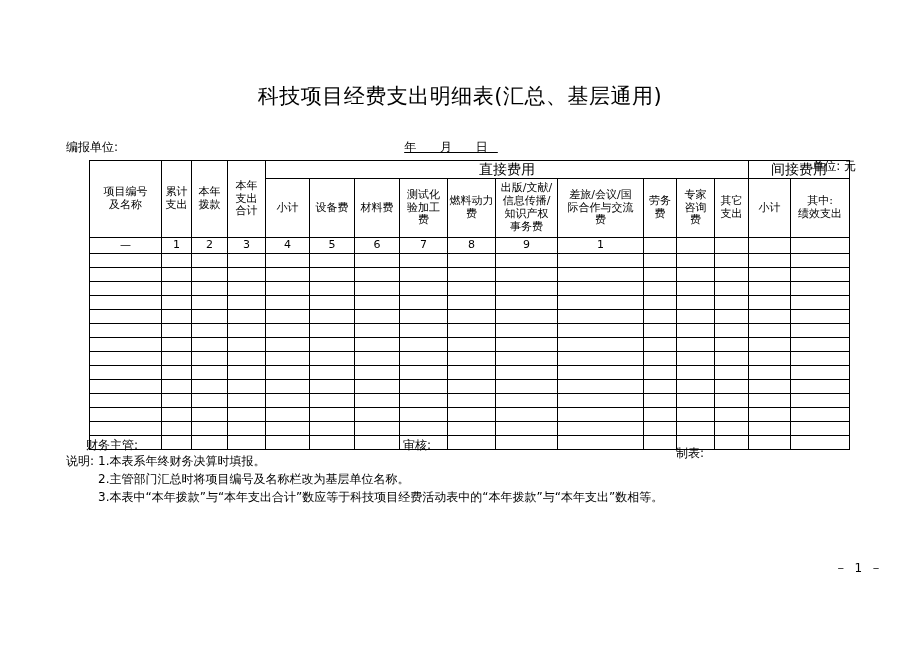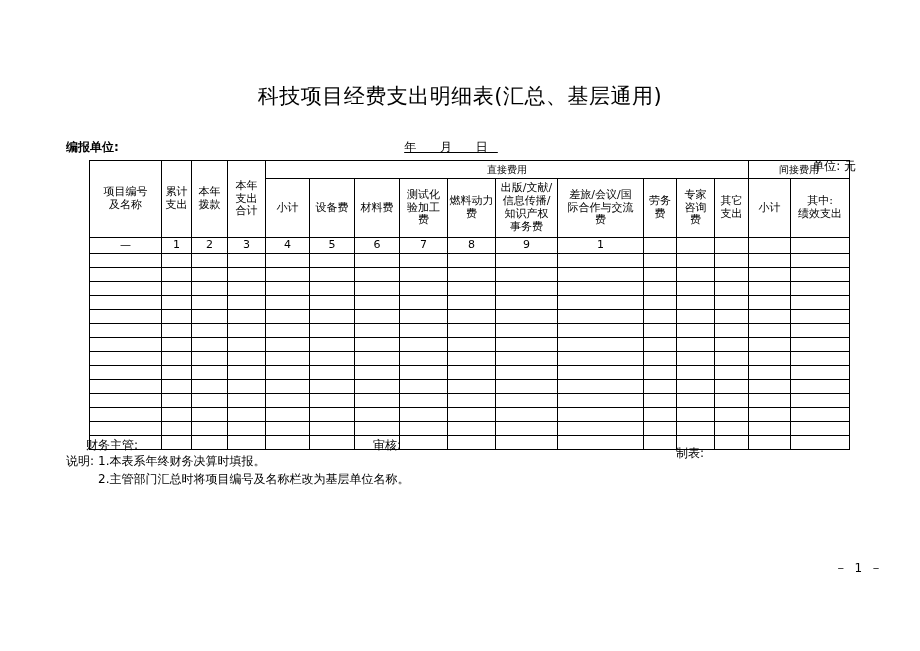--- a/index.html
+++ b/index.html
@@ -34,21 +34,21 @@
   .meta-row {
     position: absolute;
     left: 66px;
     top: 139px;
     width: 790px;
     height: 16px;
     font-size: 12px;
   }
   .meta-unit {
     position: absolute;
-    left: 0; top: 0; font-weight: bold;
+    left: 0; top: 0;
   }
   .meta-date {
     position: absolute;
     left: 255px; top: 0;
     width: 260px;
     text-align: center;
     letter-spacing: 10px;
     text-decoration: underline;
   }
   .meta-currency {
@@ -69,21 +69,21 @@
     padding: 0;
     margin: 0;
     text-align: center;
     vertical-align: middle;
     font-weight: normal;
     line-height: 1.18;
     word-break: break-all;
   }
   .grp {
     height: 17px;
-    font-size: 10px;
+    font-size: 14px;
   }
   .hdr {
     height: 58px;
     font-size: 11px;
     padding: 1px 1px;
   }
   .numrow td {
     height: 15px;
     font-size: 11px;
   }
@@ -97,21 +97,21 @@
   .sign-row {
     position: absolute;
     left: 66px;
     top: 437px;
     width: 790px;
     height: 16px;
     font-size: 12px;
     margin-left: 20px;
   }
   .sign-a { position: absolute; left: 0; top: 0; }
-  .sign-b { position: absolute; left: 287px; top: 0; }
+  .sign-b { position: absolute; left: 317px; top: 0; }
   .sign-c { position: absolute; left: 590px; top: 8px; }
 
   .notes {
     position: absolute;
     left: 66px;
     top: 453px;
     width: 800px;
     font-size: 12px;
     line-height: 1.48;
   }
@@ -469,17 +469,18 @@
 
   <div class="sign-row">
     <span class="sign-a">财务主管:</span>
     <span class="sign-b">审核:</span>
     <span class="sign-c">制表:</span>
   </div>
 
   <div class="notes" id="notes-block">
       <div class="nl"><span class="lead">说明:</span><span>1.本表系年终财务决算时填报。</span></div>
       <div class="nl"><span class="ind"></span><span>2.主管部门汇总时将项目编号及名称栏改为基层单位名称。</span></div>
+      <div class="nl"><span class="ind"></span><span>3.本表中“本年拨款”与“本年支出合计”数应等于科技项目经费活动表中的“本年拨款”与“本年支出”数相等。</span></div>
     </div>
 
   <div class="pagenum">－ 1 －</div>
 
 </div>
 
 </body></html>

